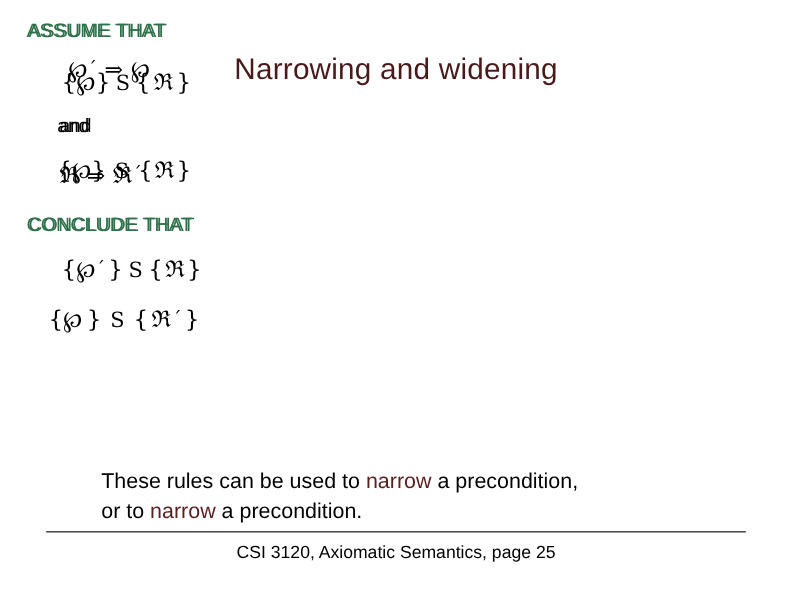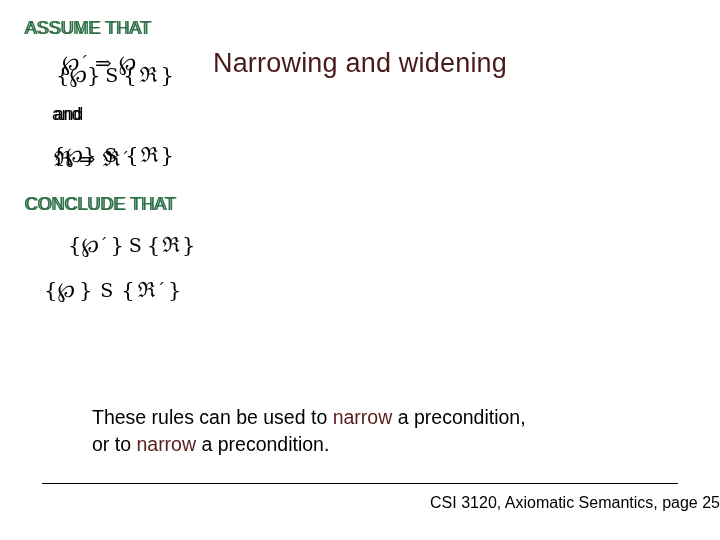--- a/index.html
+++ b/index.html
@@ -76,21 +76,21 @@
   }
   .formula .arrow {
     font-size: 20px;
     padding: 0 7px;
   }
 
   
   #explain {
     position: absolute;
     left: 92px;
-    top: 404px;
+    top: 425px;
     width: 580px;
     font-size: 19.5px;
     color: #000000;
     line-height: 27px;
   }
   .hl { color: #5C2020; }
 
   
   #footer-rule {
     position: absolute;
@@ -98,21 +98,21 @@
     top: 483px;
     width: 636px;
     height: 0;
     border-top: 1.5px solid #000000;
   }
   #footer-text {
     position: absolute;
     left: 0;
     top: 494px;
     width: 720px;
-    text-align: right;
+    text-align: center;
     font-size: 16px;
     color: #000000;
     white-space: nowrap;
   }
 </style>
 </head>
 <body>
 
 <div id="slide-title">Narrowing and widening</div>
 
@@ -125,21 +125,21 @@
   </div>
 
   <div class="rule-line label-and" style="left:54px; top:104px;">and</div>
 
   <div class="rule-line formula" style="left:52px; top:140px;">
     <span class="brace">{</span><span class="wp">℘</span><span class="brace">}</span><span class="stmt" style="padding:0 8px;">S</span><span class="brace">{</span><span class="frak" style="padding:0 2px;">ℜ</span><span class="brace">}</span>
   </div>
 
   <div class="rule-line label-conclude" style="left:26px; top:194px;">CONCLUDE THAT</div>
 
-  <div class="rule-line formula" style="left:68px; top:230px;">
+  <div class="rule-line formula" style="left:56px; top:230px;">
     <span class="brace">{</span><span class="wp">℘</span><span class="prime">´</span><span class="brace" style="padding-left:3px;">}</span><span class="stmt" style="padding:0 5px;">S</span><span class="brace">{</span><span class="frak" style="padding:0 2px;">ℜ</span><span class="brace">}</span>
   </div>
 </div>
 
 <div id="rule-box-right">
 
   <div class="rule-line label-assume" style="left:24px; top:18px;">ASSUME THAT</div>
 
   <div class="rule-line formula" style="left:56px; top:48px;margin-top:12px;">
     <span class="brace">{</span><span class="wp">℘</span><span class="brace">}</span><span class="stmt" style="padding:0 5px;">S</span><span class="brace">{</span><span class="frak" style="padding:0 3px;">ℜ</span><span class="brace">}</span>

